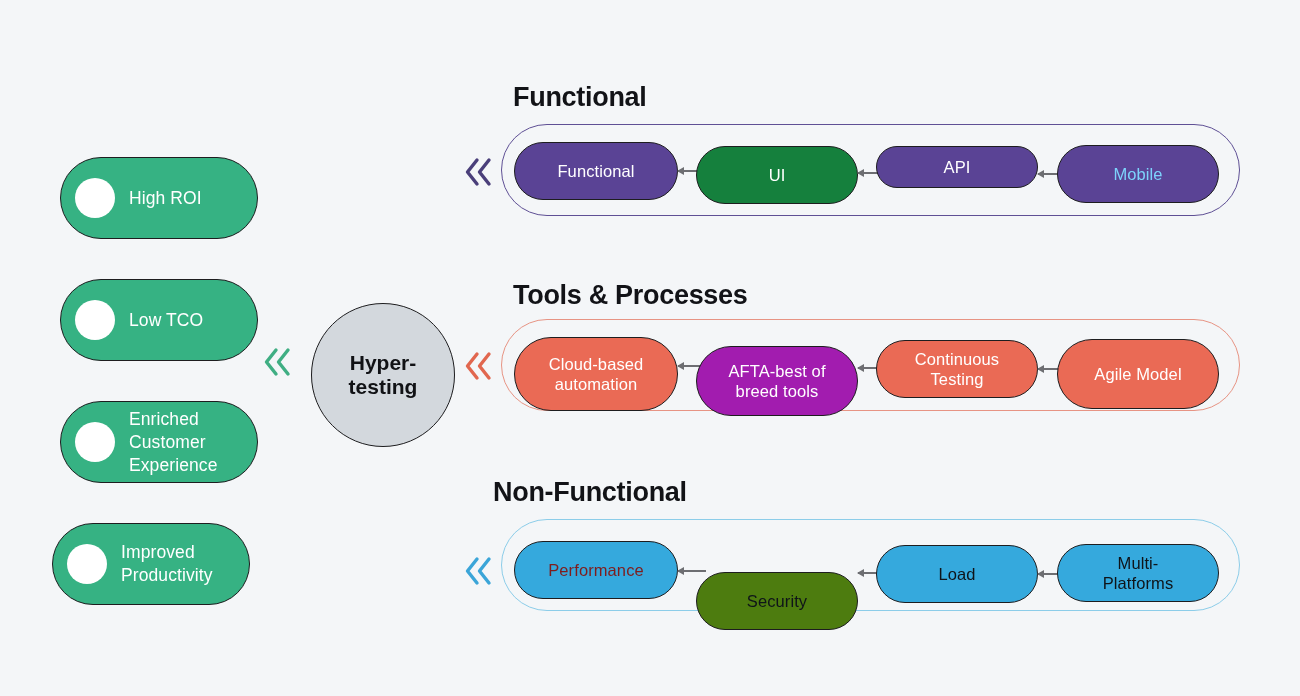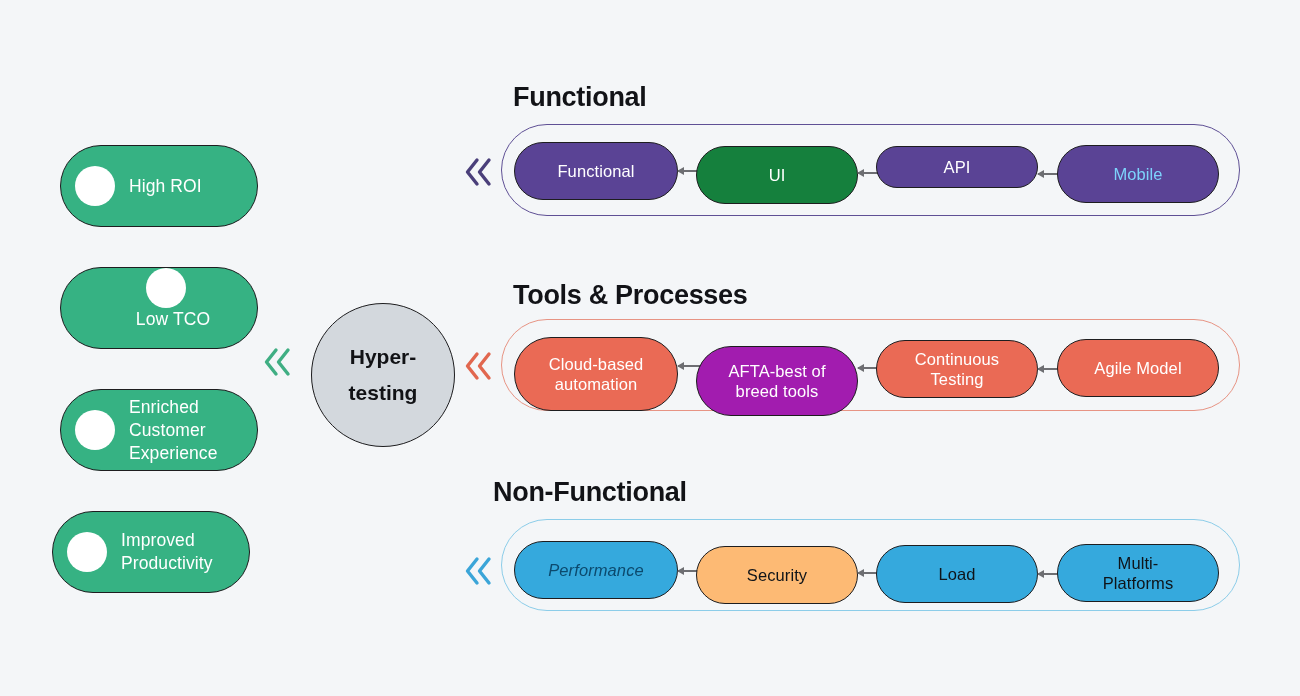--- a/index.html
+++ b/index.html
@@ -23,20 +23,21 @@
   
   .benefit {
     position: absolute;
     box-sizing: border-box;
     background: #36b283;
     border: 1.6px solid #1d1d1f;
     border-radius: 999px;
     display: flex;
     align-items: center;
     padding-left: 14px;
+    margin-top: 12px;
   }
   .benefit .dot {
     width: 40px;
     height: 40px;
     min-width: 40px;
     border-radius: 50%;
     background: #ffffff;
   }
   .benefit .blabel {
     margin-left: 14px;
@@ -60,21 +61,21 @@
     border: 1.6px solid #1d1d1f;
     display: flex;
     align-items: center;
     justify-content: center;
     text-align: center;
   }
   .hub .hlabel {
     color: #111215;
     font-size: 21px;
     font-weight: bold;
-    line-height: 36px;
+    line-height: 24px;
     white-space: pre-line;
   }
 
   
   .chev {
     position: absolute;
     width: 30px;
     height: 34px;
   }
   .chev svg { display: block; }
@@ -137,21 +138,21 @@
 </head>
 <body>
 
 <div class="stage">
 
   <div class="benefit" style="left:60px; top:145px; width:198px; height:82px;">
     <div class="dot"></div>
     <div class="blabel">High ROI</div>
   </div>
 
-  <div class="benefit" style="left:60px; top:267px; width:198px; height:82px;flex-direction:column;">
+  <div class="benefit" style="left:60px; top:267px; width:198px; height:82px;">
     <div class="dot"></div>
     <div class="blabel">Low TCO</div>
   </div>
 
   <div class="benefit" style="left:60px; top:389px; width:198px; height:82px;">
     <div class="dot"></div>
     <div class="blabel">Enriched
 Customer
 Experience</div>
   </div>
@@ -226,41 +227,41 @@
 breed tools</div>
   </div>
   <div class="conn" style="left:858px; top:367px; width:28px;"></div>
 
   <div class="node" style="left:876px; top:340px; width:162px; height:58px; background:#ea6a55;">
     <div class="nlabel" style="color:#ffffff;">Continuous
 Testing</div>
   </div>
   <div class="conn" style="left:1038px; top:368px; width:20px;"></div>
 
-  <div class="node" style="left:1057px; top:339px; width:162px; height:58px; background:#ea6a55;">
+  <div class="node" style="left:1057px; top:339px; width:162px; height:70px; background:#ea6a55;">
     <div class="nlabel" style="color:#ffffff;">Agile Model</div>
   </div>
 
   <div class="cat-title" style="left:493px; top:477px;">Non-Functional</div>
 
   <div class="chev" style="left:464px; top:554px;">
     <svg viewBox="0 0 30 34" width="30" height="34" aria-hidden="true">
       <path d="M13 5 L3.5 17 L13 29" fill="none" stroke="#3ba5d8" stroke-width="3.4" stroke-linecap="round" stroke-linejoin="round"></path>
       <path d="M25 5 L15.5 17 L25 29" fill="none" stroke="#3ba5d8" stroke-width="3.4" stroke-linecap="round" stroke-linejoin="round"></path>
     </svg>
   </div>
 
   <div class="group-box" style="left:501px; top:519px; width:739px; height:92px; border:1.4px solid #8ccde9;"></div>
 
   <div class="node" style="left:514px; top:541px; width:164px; height:58px; background:#35a9dd;">
-    <div class="nlabel" style="color:#0c4a6e;font-style:italic;">Performance</div>
+    <div class="nlabel" style="color:#7f1d1d;">Performance</div>
   </div>
   <div class="conn" style="left:678px; top:570px; width:28px;"></div>
 
-  <div class="node" style="left:696px; top:546px; width:162px; height:58px; background:#fdba74;">
+  <div class="node" style="left:696px; top:572px; width:162px; height:58px; background:#4d7c0f;">
     <div class="nlabel" style="color:#0f1419;">Security</div>
   </div>
   <div class="conn" style="left:858px; top:572px; width:28px;"></div>
 
   <div class="node" style="left:876px; top:545px; width:162px; height:58px; background:#35a9dd;">
     <div class="nlabel" style="color:#0f1419;">Load</div>
   </div>
   <div class="conn" style="left:1038px; top:573px; width:20px;"></div>
 
   <div class="node" style="left:1057px; top:544px; width:162px; height:58px; background:#35a9dd;">

